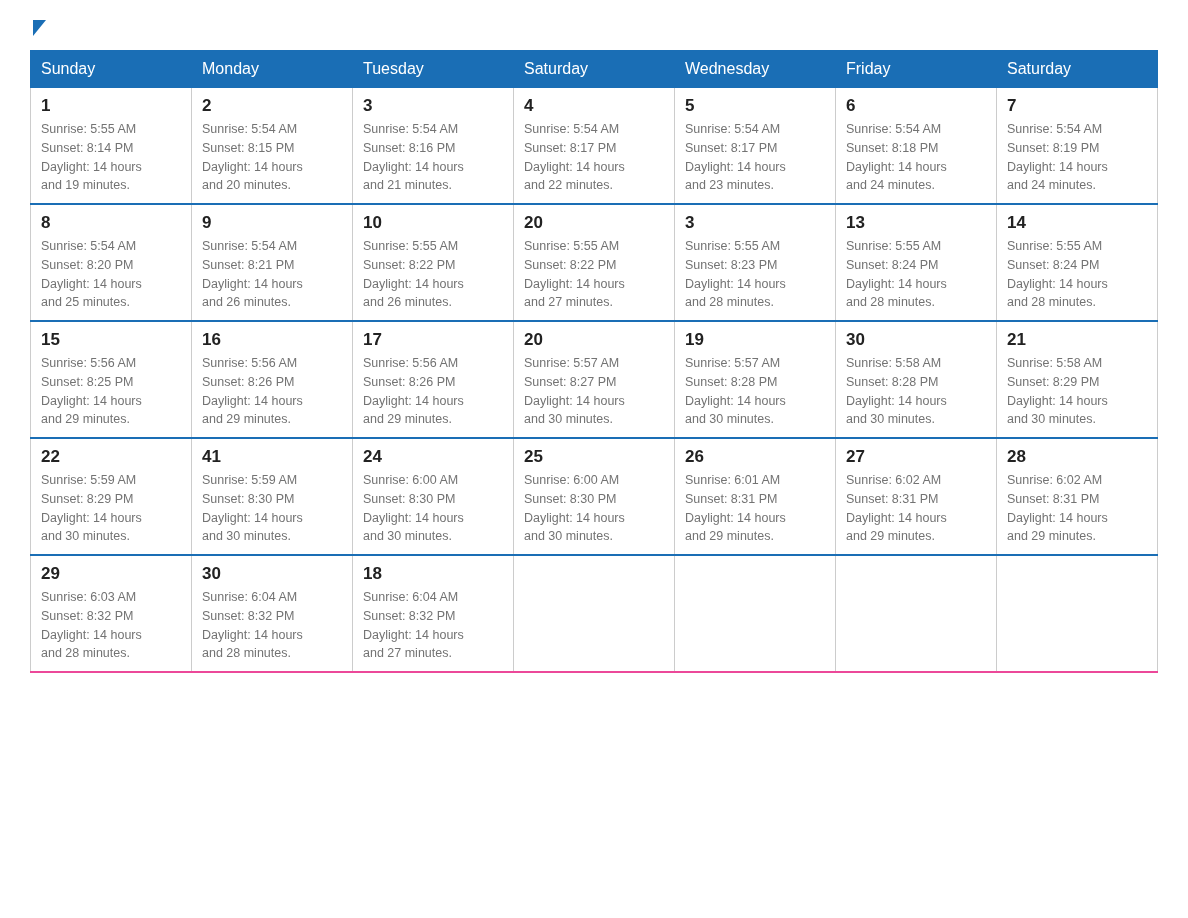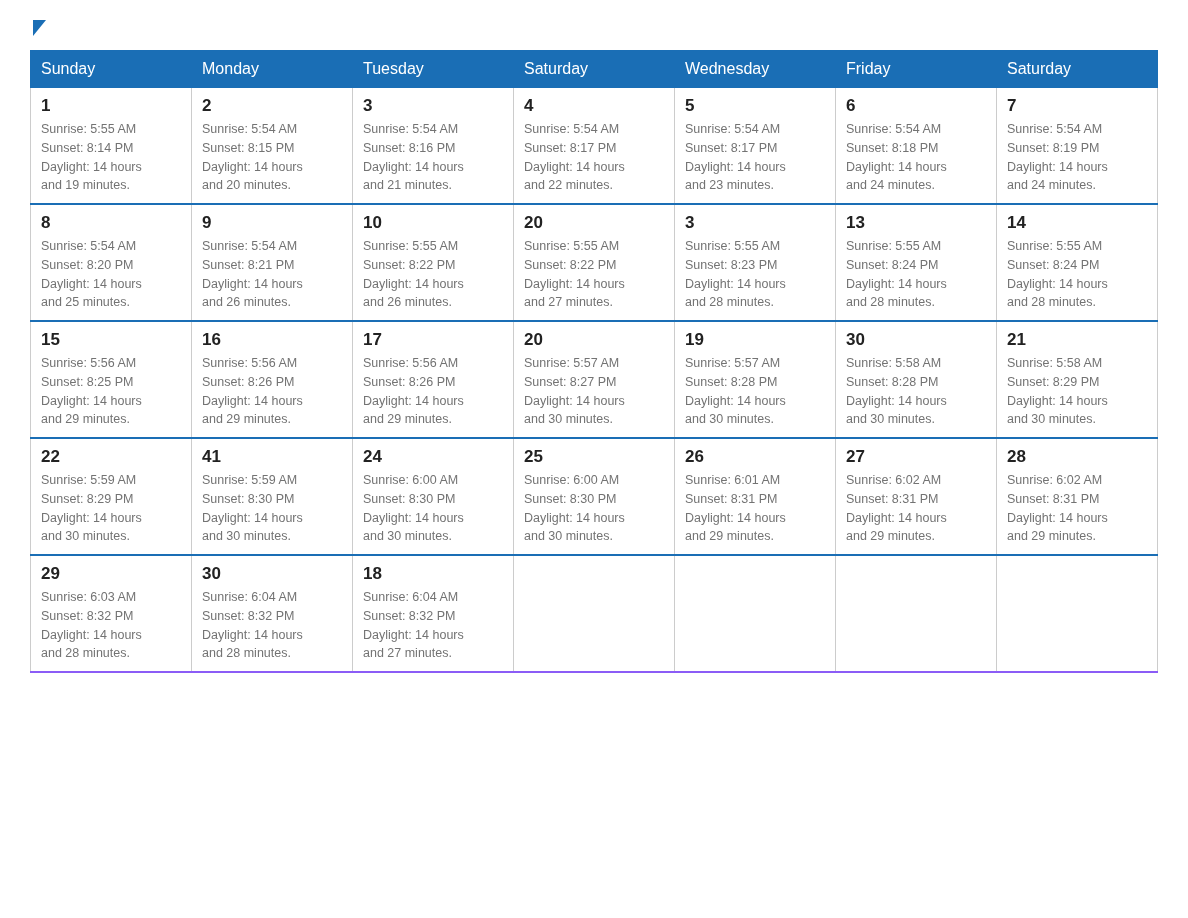--- a/index.html
+++ b/index.html
@@ -59,21 +59,21 @@
       display: block;
       margin-bottom: 4px;
       color: #222;
     }
     .calendar td .day-info {
       font-size: 12.5px;
       line-height: 1.5;
       color: #737373;
     }
     .calendar tr:last-child td {
-      border-bottom: 2px solid #8b5cf6;
+      border-bottom: 2px solid #ec4899;
       margin-top: 41px;
     }
     .calendar thead tr th {
       border-top: 2px solid #1a6eb5;
       border-bottom: 2px solid #1a6eb5;
     }
     .calendar tbody tr td:first-child {
       border-left: 1px solid #ccc;
     }
     .week-row td {

